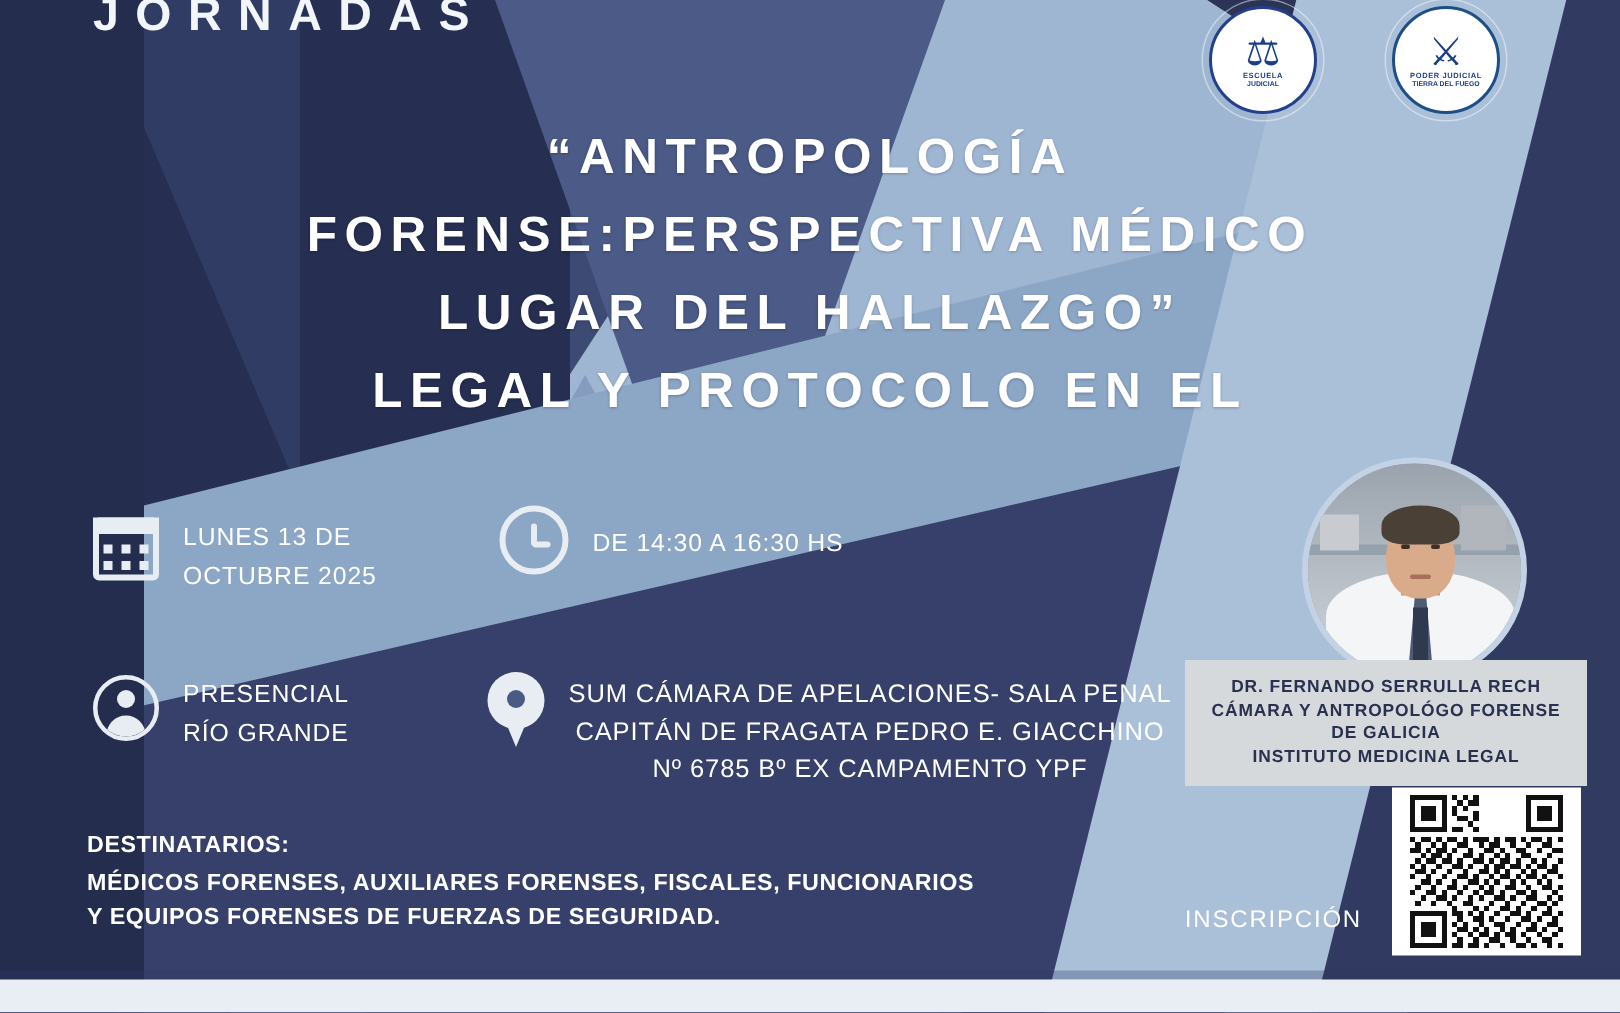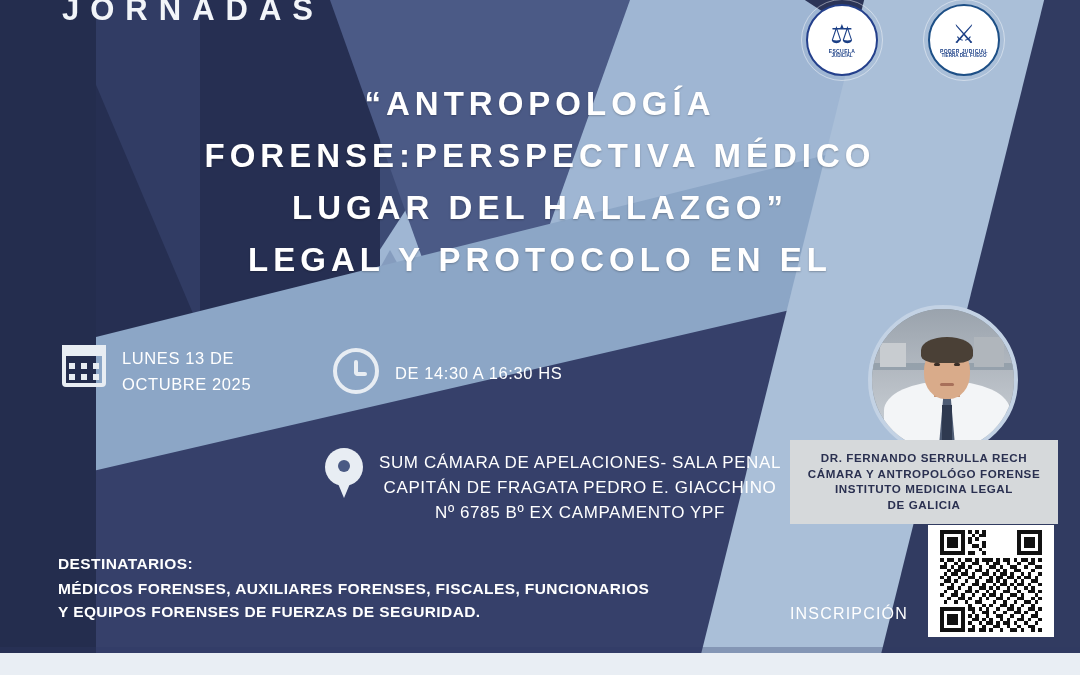--- a/index.html
+++ b/index.html
@@ -142,21 +142,21 @@
     text-align:center; color:#ffffff; font-weight:bold;
   }
   .logo-caption .l1 { font-size:11px; letter-spacing:.6px; }
   .logo-caption .l2 { font-size:7px; letter-spacing:.4px; margin-top:2px;}
 
   
   .info { position:absolute; color:#ffffff; }
 
   .row-date { left:62px; top:345px;justify-content:flex-end; }
   .row-mode { left:62px; top:450px; }
-  .row-time { left:333px; top:348px; }
+  .row-time { left:333px; top:337px; }
   .row-place{ left:325px; top:448px; }
 
   .txt { font-size:16.5px; line-height:26px; letter-spacing:.6px; color:#ffffff; }
   .txt.small { font-size:17px; line-height:25px;text-align:center; }
 
   .row { display:flex; align-items:flex-start; gap:16px; }
 
   
   .ico-cal { width:44px; height:42px; position:relative; }
   .ico-cal .frame { position:absolute; inset:0; border:4px solid #e8edf3; border-radius:4px; }
@@ -316,20 +316,30 @@
         <div>LUNES 13 DE</div>
         <div>OCTUBRE 2025</div>
       </div>
     </div>
 
     <div class="info row row-time">
       <div class="ico-clock"></div>
       <div class="txt" style="padding-top:12px;">DE 14:30 A 16:30 HS</div>
     </div>
 
+    <div class="info row row-mode">
+      <div class="ico-person">
+        <div class="head"></div>
+          <div class="body"></div>
+      </div>
+      <div class="txt">
+        <div>PRESENCIAL</div>
+        <div>RÍO GRANDE</div>
+      </div>
+    </div>
 
     <div class="info row row-place">
       <div class="ico-pin">
         <div class="head"></div>
           <div class="tip"></div>
           <div class="hole"></div>
       </div>
       <div class="txt small" style="padding-top:2px;">
         <div>SUM CÁMARA DE APELACIONES- SALA PENAL</div>
         <div>CAPITÁN DE FRAGATA PEDRO E. GIACCHINO</div>
@@ -349,22 +359,22 @@
       <div class="ph-face"></div>
       <div class="ph-hair"></div>
       <div class="ph-eye-l"></div>
       <div class="ph-eye-r"></div>
       <div class="ph-mouth"></div>
     </div>
 
     <div class="speaker-card">
       <div>DR. FERNANDO  SERRULLA RECH</div>
       <div>CÁMARA Y ANTROPOLÓGO FORENSE</div>
+      <div>DE GALICIA</div>
       <div>INSTITUTO MEDICINA LEGAL</div>
-      <div>DE GALICIA</div>
     </div>
 
     <div class="dest">
       <div class="head">DESTINATARIOS:</div>
       <div>MÉDICOS FORENSES, AUXILIARES FORENSES, FISCALES, FUNCIONARIOS</div>
       <div>Y EQUIPOS FORENSES DE FUERZAS DE SEGURIDAD.</div>
     </div>
 
     <div class="insc">INSCRIPCIÓN</div>
 

